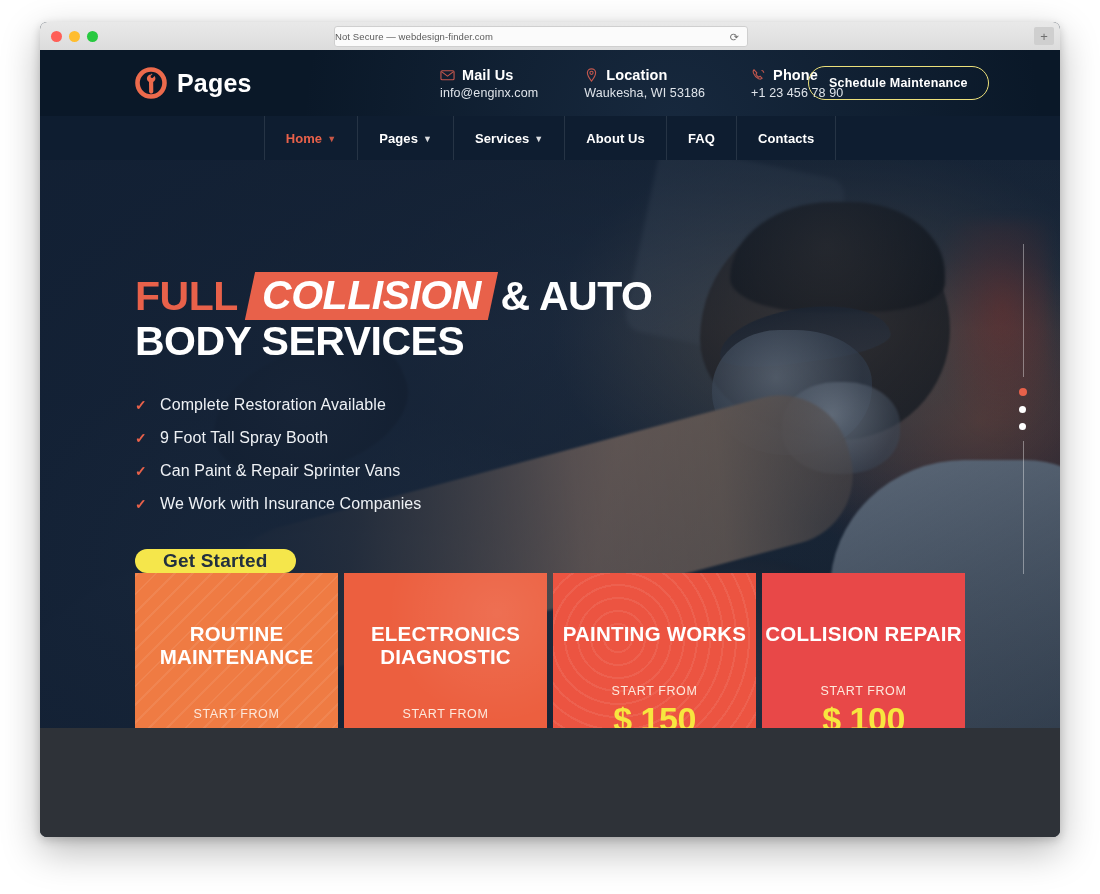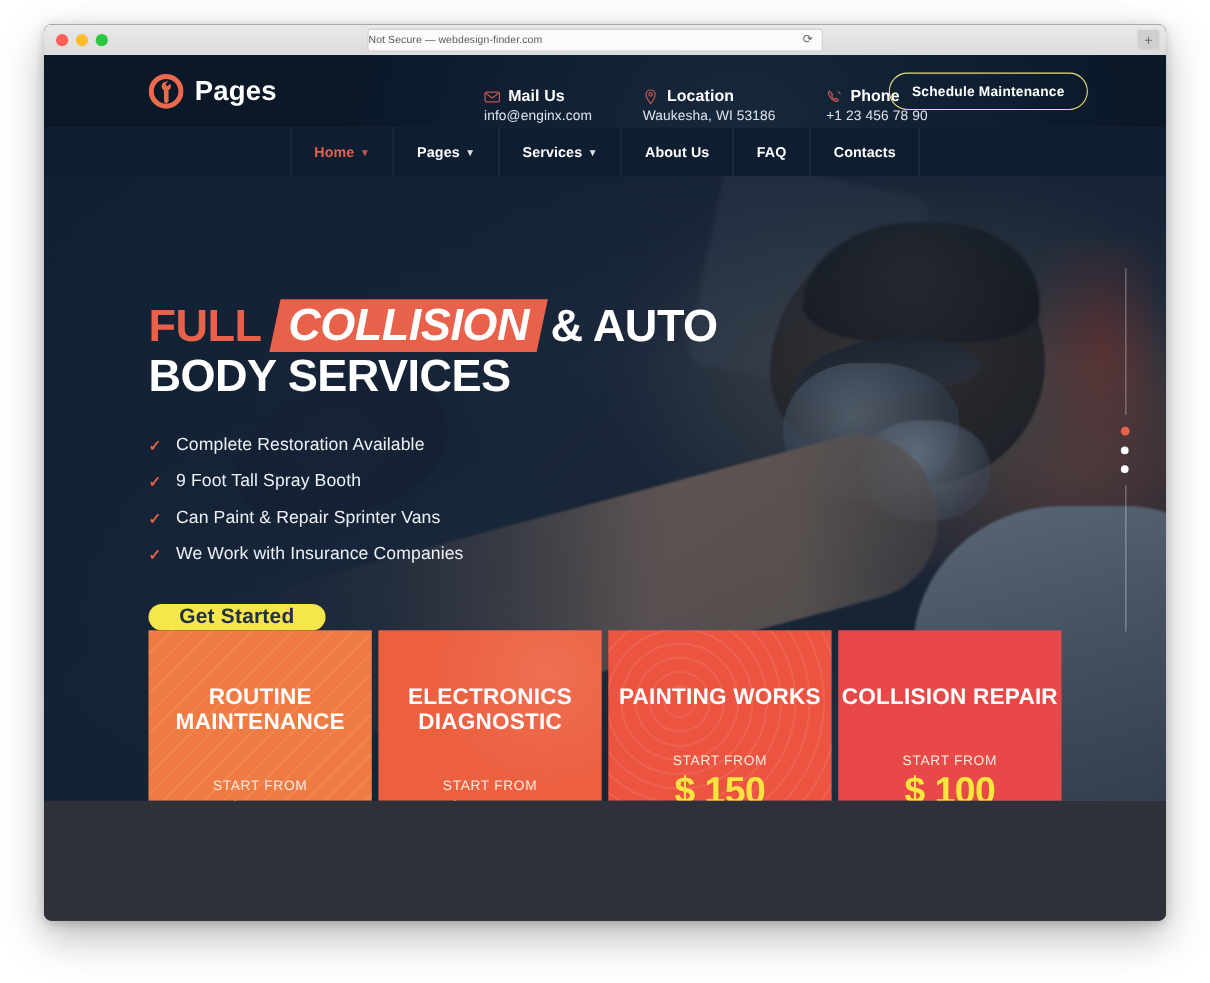--- a/index.html
+++ b/index.html
@@ -59,21 +59,21 @@
     pointer-events:none;
   }
   .logo{
     position:absolute;left:95px;top:50%;transform:translateY(-50%);
     display:flex;align-items:center;gap:10px;
   }
   .logo-mark{width:32px;height:32px;position:relative;}
   .logo-text{color:#ffffff;font-size:25px;font-weight:700;letter-spacing:.2px;}
   .contacts{
     position:absolute;left:400px;top:50%;transform:translateY(-50%);
-    display:flex;align-items:flex-start;gap:0px;margin-top:13px;
+    display:flex;align-items:flex-start;gap:0px;
   }
   .contact{display:flex;flex-direction:column;margin-right:46px;}
   .contact-top{display:flex;align-items:center;gap:7px;}
   .contact-ico{width:15px;height:15px;display:block;}
   .contact-title{color:#ffffff;font-size:14.5px;font-weight:700;letter-spacing:.1px;}
   .contact-sub{color:#dfe4ea;font-size:12.5px;margin-top:3px;letter-spacing:.1px;}
   .cta-btn{
     position:absolute;left:768px;top:50%;transform:translateY(-50%);
     padding:9px 20px;border:1.5px solid #ece07a;border-radius:30px;
     color:#ffffff;font-size:12.5px;font-weight:600;letter-spacing:.2px;

